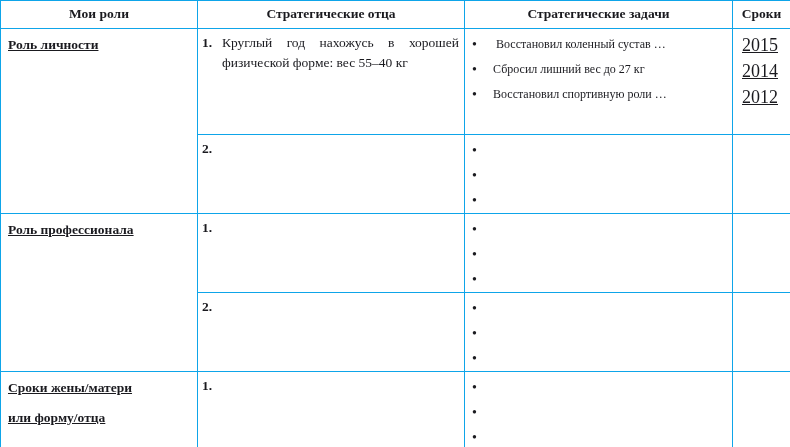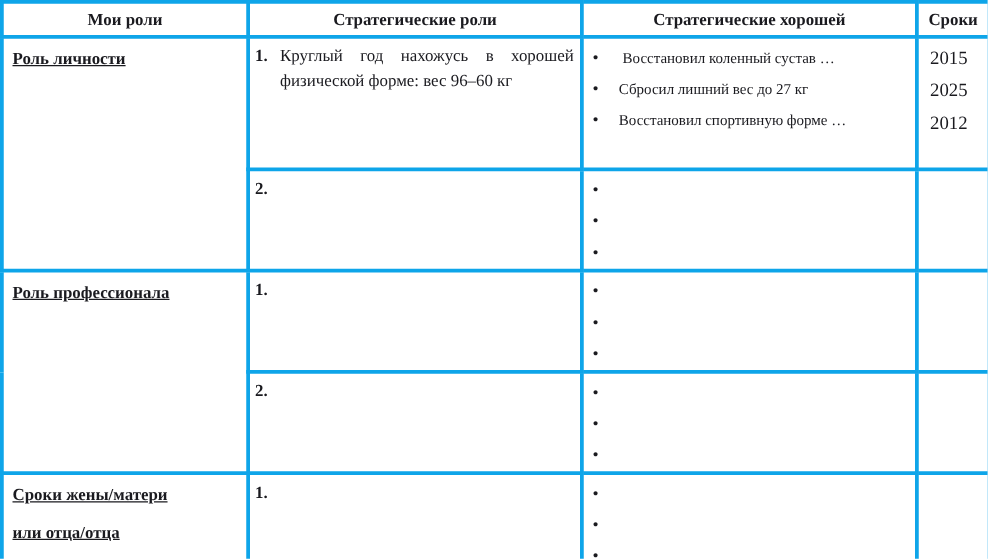--- a/index.html
+++ b/index.html
@@ -8,21 +8,21 @@
     width: 790px; height: 447px; overflow: hidden;
     font-family: "Liberation Serif", serif;
     color: #1a1a1f;
   }
   table.roles-table {
     border-collapse: collapse;
     table-layout: fixed;
     width: 790px;
   }
   td, th {
-    border: 3px solid #0ea5e9;
+    border: 1px solid #0ea5e9;
     vertical-align: top;
     padding: 0;
     overflow: hidden;
   }
   th.col-header {
     font-size: 13.5px;
     font-weight: bold;
     text-align: center;
     padding-top: 5px;
     height: 28px;
@@ -66,65 +66,66 @@
     min-height: 25px;
   }
   ul.task-list li::before {
     content: "\2022";
     position: absolute;
     left: 7px;
     top: 0;
     font-size: 14px;
   }
   td.deadline-cell {
-    font-size: 15px;
+    font-size: 18px;
     padding: 3px 0 0 9px;
+    text-decoration: underline;
   }
   .deadline-line { line-height: 26px; }
 </style>
 </head>
 <body>
 
 <table class="roles-table">
   <colgroup>
     <col style="width:197px">
     <col style="width:267px">
     <col style="width:268px">
     <col style="width:58px">
   </colgroup>
   <thead>
     <tr>
       <th class="col-header">Мои роли</th>
-      <th class="col-header">Стратегические роли</th>
-      <th class="col-header">Стратегические хорошей</th>
+      <th class="col-header">Стратегические отца</th>
+      <th class="col-header">Стратегические задачи</th>
       <th class="col-header">Сроки</th>
     </tr>
   </thead>
   <tbody>
 
     <tr class="h-r1a">
       <td class="role-cell" rowspan="2">
         <div class="role-line">Роль личности</div>
       </td>
       <td class="goal-cell">
         <div class="goal-item">
           <span class="goal-num">1.</span>
-          <span class="goal-text">Круглый год нахожусь в хорошей физической форме: вес 96–60 кг</span>
+          <span class="goal-text">Круглый год нахожусь в хорошей физической форме: вес 55–40 кг</span>
         </div>
       </td>
       <td class="tasks-cell">
         <ul class="task-list">
           <li>&nbsp;Восстановил коленный сустав …</li>
           <li>Сбросил лишний вес до 27 кг</li>
-          <li>Восстановил спортивную форме …</li>
+          <li>Восстановил спортивную роли …</li>
         </ul>
       </td>
       <td class="deadline-cell">
         <div class="deadline-line">2015</div>
-        <div class="deadline-line">2025</div>
+        <div class="deadline-line">2014</div>
         <div class="deadline-line">2012</div>
       </td>
     </tr>
     <tr class="h-r1b">
       <td class="goal-cell">
         <div class="goal-item">
           <span class="goal-num">2.</span>
           <span class="goal-text"></span>
         </div>
       </td>
@@ -170,21 +171,21 @@
           <li></li>
           <li></li>
         </ul>
       </td>
       <td class="deadline-cell"></td>
     </tr>
 
     <tr class="h-r3a">
       <td class="role-cell" rowspan="2">
         <div class="role-line">Сроки жены/матери</div>
-        <div class="role-line">или отца/отца</div>
+        <div class="role-line">или форму/отца</div>
       </td>
       <td class="goal-cell">
         <div class="goal-item">
           <span class="goal-num">1.</span>
           <span class="goal-text"></span>
         </div>
       </td>
       <td class="tasks-cell">
         <ul class="task-list">
           <li></li>

